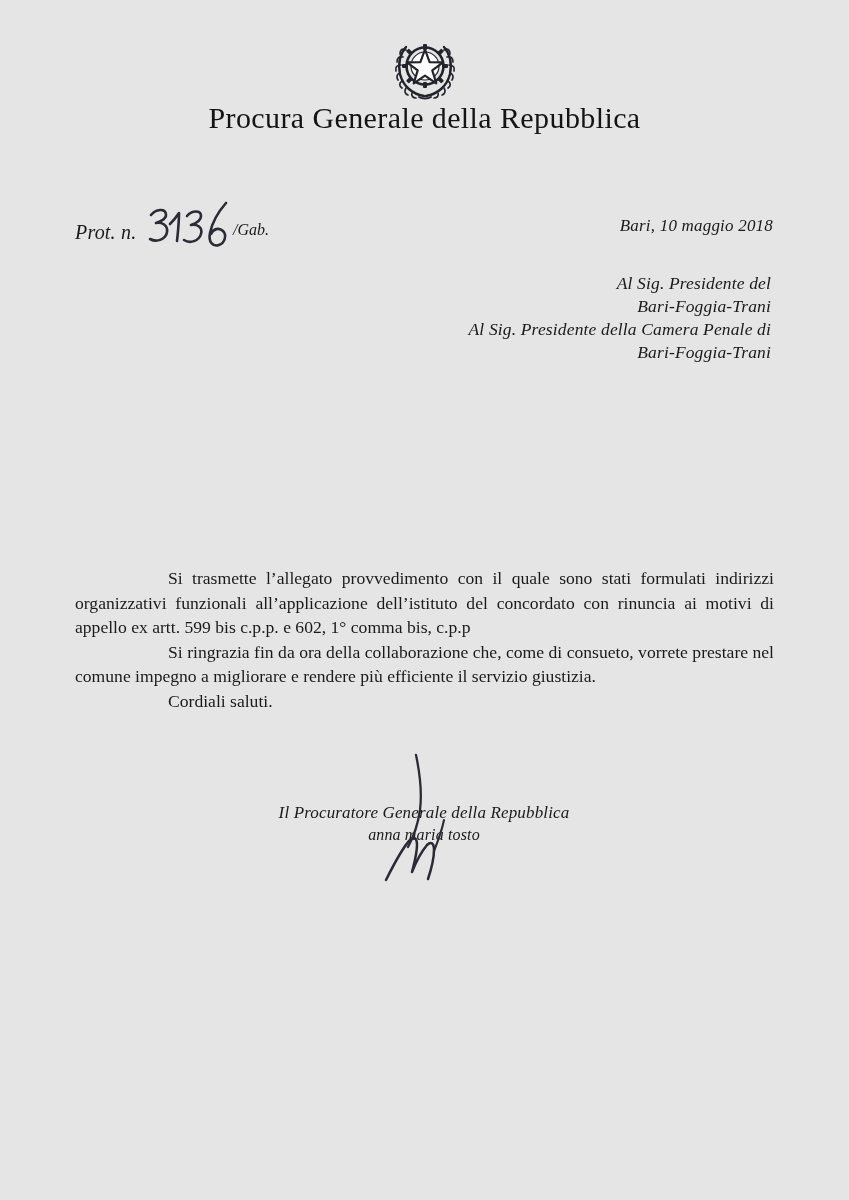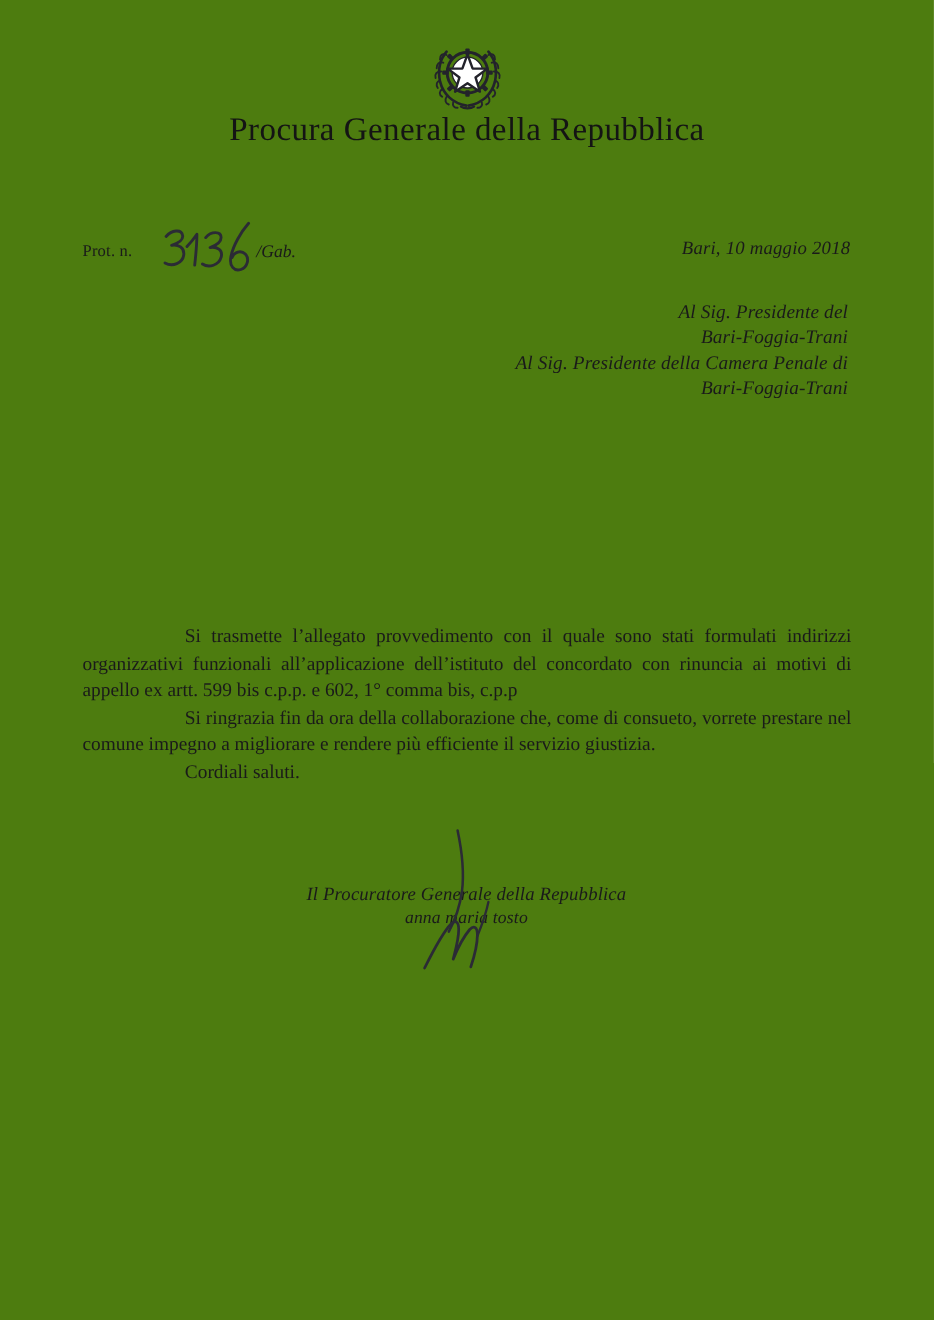--- a/index.html
+++ b/index.html
@@ -4,21 +4,21 @@
 <style>
   html, body {
     margin: 0;
     padding: 0;
     background: #ffffff;
   }
   #page {
     position: relative;
     width: 849px;
     height: 1200px;
-    background: #4d7c0f;
+    background: #e5e5e5;
     overflow: hidden;
     font-family: "Liberation Serif", "DejaVu Serif", serif;
     color: #1a1a1a;
   }
 
   
   .emblem-wrap {
     position: absolute;
     left: 0;
     top: 36px;
@@ -60,21 +60,22 @@
     position: absolute;
     left: 75px;
     top: 215px;
     width: 360px;
     height: 40px;
   }
   .prot-label {
     position: absolute;
     left: 0;
     top: 6px;
-    font-size: 15px;
+    font-style: italic;
+    font-size: 20px;
     letter-spacing: 0.2px;
     color: #1a1a1a;
   }
   .prot-number {
     position: absolute;
     left: 68px;
     top: -22px;
     width: 96px;
     height: 58px;
   }

